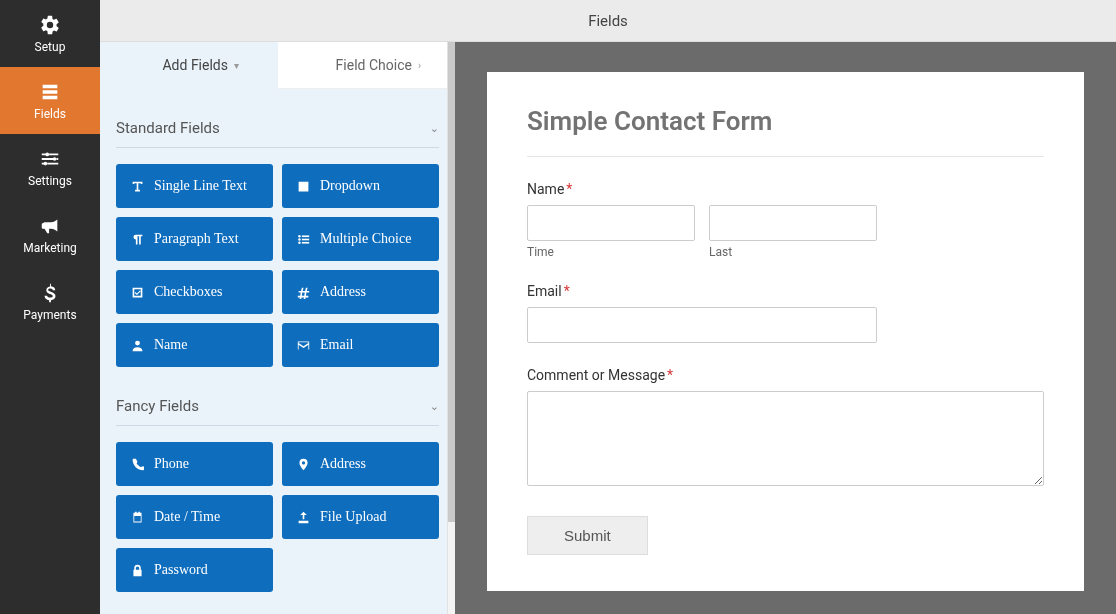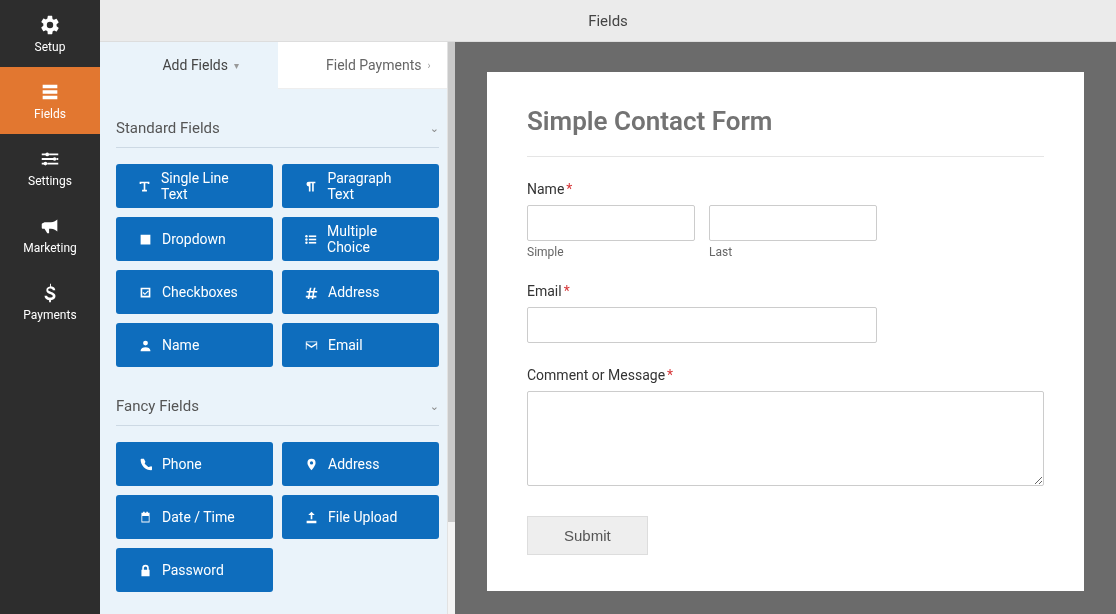--- a/index.html
+++ b/index.html
@@ -114,24 +114,25 @@
     gap: 9px;
     margin-top: 16px;
   }
   .fld {
     background:#0e6dbd;
     color:#fff;
     border-radius:3px;
     height:44px;
     display:flex;
     align-items:center;
-    padding: 0 22px;
+    padding: 0 14px;
     font-size:14px;
     cursor:grab;
     gap:10px;
+    font-family:Liberation Serif, serif;
   }
   .fld .ficon { width:14px; display:flex; align-items:center; justify-content:center;}
   .fld .ficon svg { fill:#fff; }
   
   .panel-scroll {
     position:absolute;
     right:0; top:0; bottom:0;
     width:8px;
     background:#f4f4f4;
     border-left:1px solid #e2e2e2;
@@ -251,21 +252,21 @@
   </div>
   <div class="body">
 
     <div class="panel">
       <div class="panel-tabs">
         <div class="ptab active">
           <span>Add Fields</span>
           <span class="chev">▾</span>
         </div>
         <div class="ptab">
-          <span>Field Payments</span>
+          <span>Field Choice</span>
           <span class="chev">›</span>
         </div>
       </div>
 
       <div class="panel-body">
 
         <div class="section">
           <div class="section-header">
             <span>Standard Fields</span>
             <span class="chev">⌄</span>
@@ -275,32 +276,32 @@
               <span class="ficon">
                   <svg viewBox="0 0 16 16" width="13" height="13">
                     <path d="M2 2h12v3h-2V4H9v8h2v2H5v-2h2V4H4v1H2z"></path>
                   </svg>
                 </span>
               <span>Single Line Text</span>
             </div>
             <div class="fld">
               <span class="ficon">
                   <svg viewBox="0 0 16 16" width="13" height="13">
+                    <path d="M2 2h12v12H2zM4 6h8l-4 5z"></path>
+                  </svg>
+                </span>
+              <span>Dropdown</span>
+            </div>
+            <div class="fld">
+              <span class="ficon">
+                  <svg viewBox="0 0 16 16" width="13" height="13">
                     <path d="M6 2h8v2h-2v10h-2V4H8v10H6V8a3 3 0 0 1 0-6z"></path>
                   </svg>
                 </span>
               <span>Paragraph Text</span>
-            </div>
-            <div class="fld">
-              <span class="ficon">
-                  <svg viewBox="0 0 16 16" width="13" height="13">
-                    <path d="M2 2h12v12H2zM4 6h8l-4 5z"></path>
-                  </svg>
-                </span>
-              <span>Dropdown</span>
             </div>
             <div class="fld">
               <span class="ficon">
                   <svg viewBox="0 0 16 16" width="13" height="13">
                     <circle cx="3" cy="4" r="1.5"></circle>
                     <circle cx="3" cy="8" r="1.5"></circle>
                     <circle cx="3" cy="12" r="1.5"></circle>
                     <rect x="6" y="3" width="9" height="2"></rect>
                     <rect x="6" y="7" width="9" height="2"></rect>
                     <rect x="6" y="11" width="9" height="2"></rect>
@@ -401,21 +402,21 @@
     <div class="preview">
       <div class="form-card">
         <div class="form-title">Simple Contact Form</div>
         <hr class="hr">
 
         <div class="form-row">
           <span class="lbl">Name</span><span class="req">*</span>
           <div class="name-grid">
             <div class="name-col">
               <input type="text" style="">
-              <div class="sublabel">Simple</div>
+              <div class="sublabel">Time</div>
             </div>
             <div class="name-col">
               <input type="text" style="">
               <div class="sublabel">Last</div>
             </div>
           </div>
         </div>
 
         <div class="form-row">
           <span class="lbl">Email</span><span class="req">*</span>

